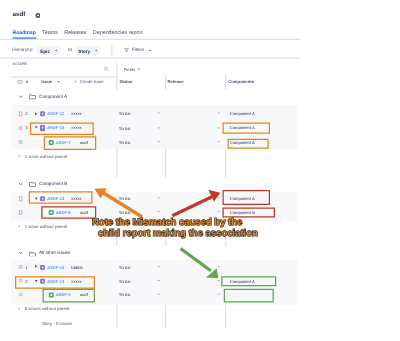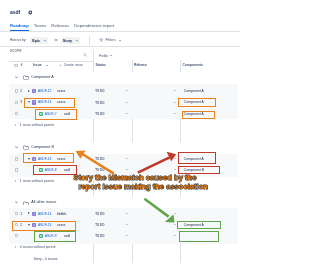--- a/index.html
+++ b/index.html
@@ -287,16 +287,16 @@
     </g>
     <g>
       <path d="M137.8 172.6 L169.6 157.4" stroke="#C0392B" stroke-width="2.6" stroke-linecap="butt" fill="none"></path>
       <path d="M176.2 154.2 L166.6 151.8 L171.2 161.2 Z" fill="#C0392B"></path>
     </g>
     <g>
       <path d="M144.4 198.8 L168.6 216.6" stroke="#61A64C" stroke-width="2.6" stroke-linecap="butt" fill="none"></path>
       <path d="M174.6 222.6 L164.8 222.0 L173.4 214.6 Z" fill="#61A64C"></path>
     </g>
   </svg>
-  <div class="anno" style="left:73.6px;top:174.2px;font-size:7.6px;line-height:8px">Story the Mismatch caused by the</div>
-  <div class="anno" style="left:78.4px;top:182.6px;font-size:7.6px;line-height:8px">report issue making the association</div>
+  <div class="anno" style="left:73.6px;top:174.2px;font-size:7.6px;line-height:8px">Note the Mismatch caused by the</div>
+  <div class="anno" style="left:78.4px;top:182.6px;font-size:7.6px;line-height:8px">child report making the association</div>
 
 </div>
 
 </body></html>

